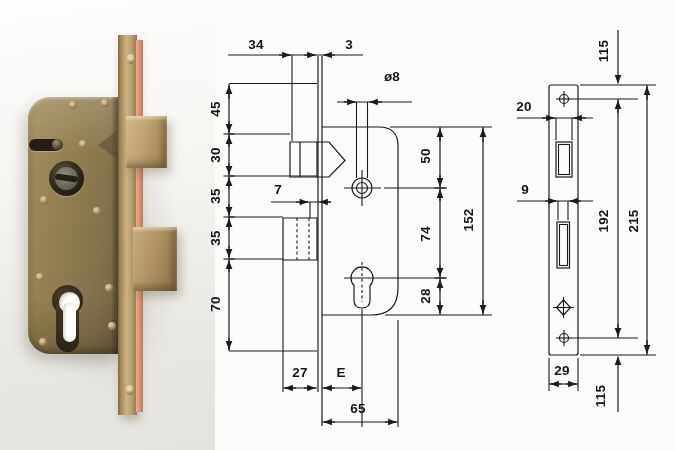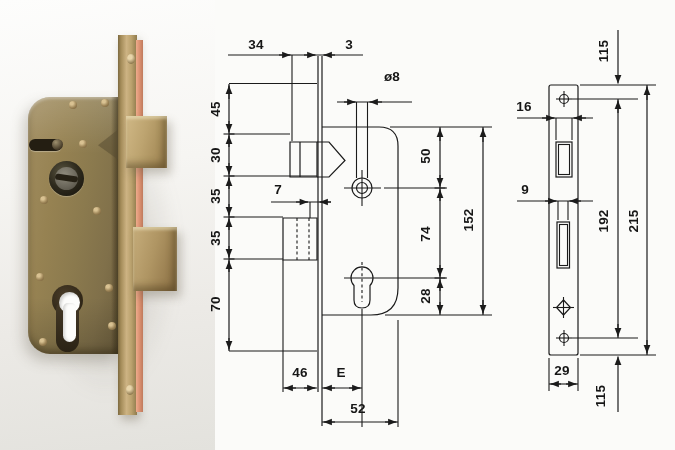--- a/index.html
+++ b/index.html
@@ -274,25 +274,25 @@
   <span class="dim" style="left:278px;top:190px">7</span>
   <span class="dim rot" style="left:216px;top:109px">45</span>
   <span class="dim rot" style="left:216px;top:155px">30</span>
   <span class="dim rot" style="left:216px;top:196px">35</span>
   <span class="dim rot" style="left:216px;top:238px">35</span>
   <span class="dim rot" style="left:216px;top:304px">70</span>
   <span class="dim rot" style="left:426px;top:156px">50</span>
   <span class="dim rot" style="left:426px;top:234px">74</span>
   <span class="dim rot" style="left:426px;top:296px">28</span>
   <span class="dim rot" style="left:469px;top:220px">152</span>
-  <span class="dim" style="left:300px;top:373px">46</span>
+  <span class="dim" style="left:300px;top:373px">27</span>
   <span class="dim" style="left:341px;top:373px">E</span>
-  <span class="dim" style="left:358px;top:409px">52</span>
+  <span class="dim" style="left:358px;top:409px">65</span>
 
   <span class="dim rot" style="left:604px;top:51px">115</span>
-  <span class="dim" style="left:524px;top:107px">16</span>
+  <span class="dim" style="left:524px;top:107px">20</span>
   <span class="dim" style="left:525px;top:190px">9</span>
   <span class="dim rot" style="left:604px;top:221px">192</span>
   <span class="dim rot" style="left:634px;top:221px">215</span>
   <span class="dim rot" style="left:601px;top:396px">115</span>
   <span class="dim" style="left:562px;top:371px">29</span>
 
 </div>
 
 </body></html>

